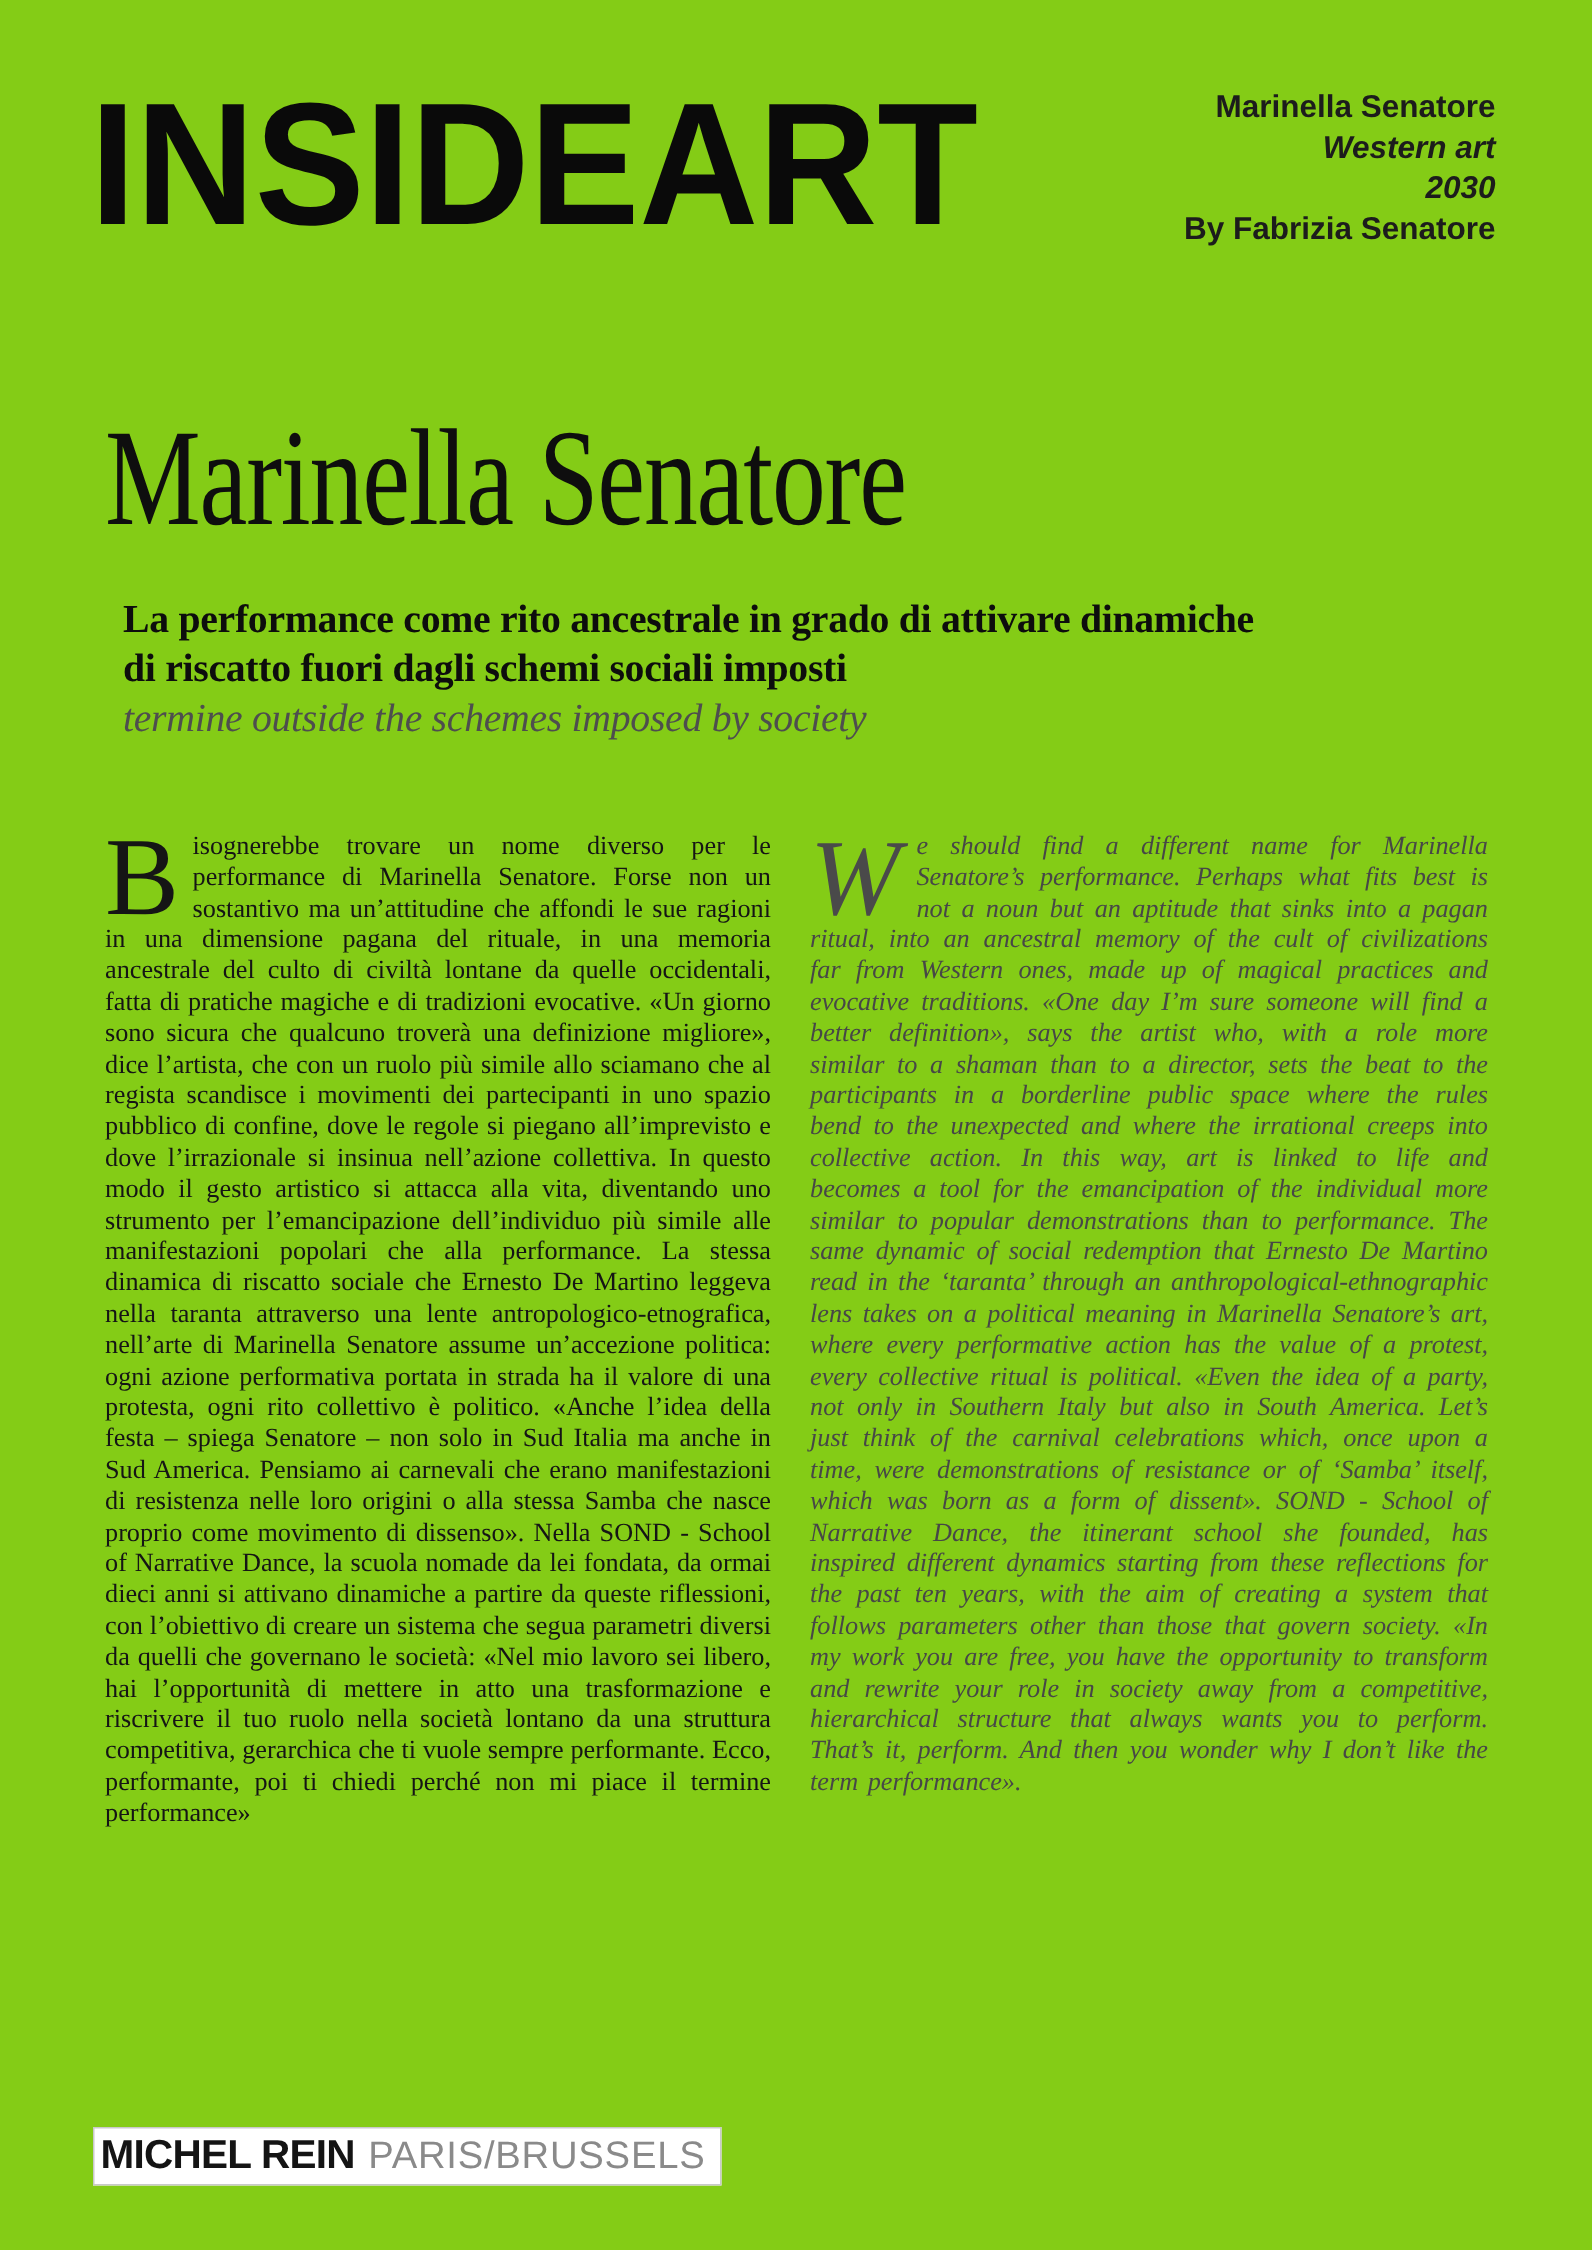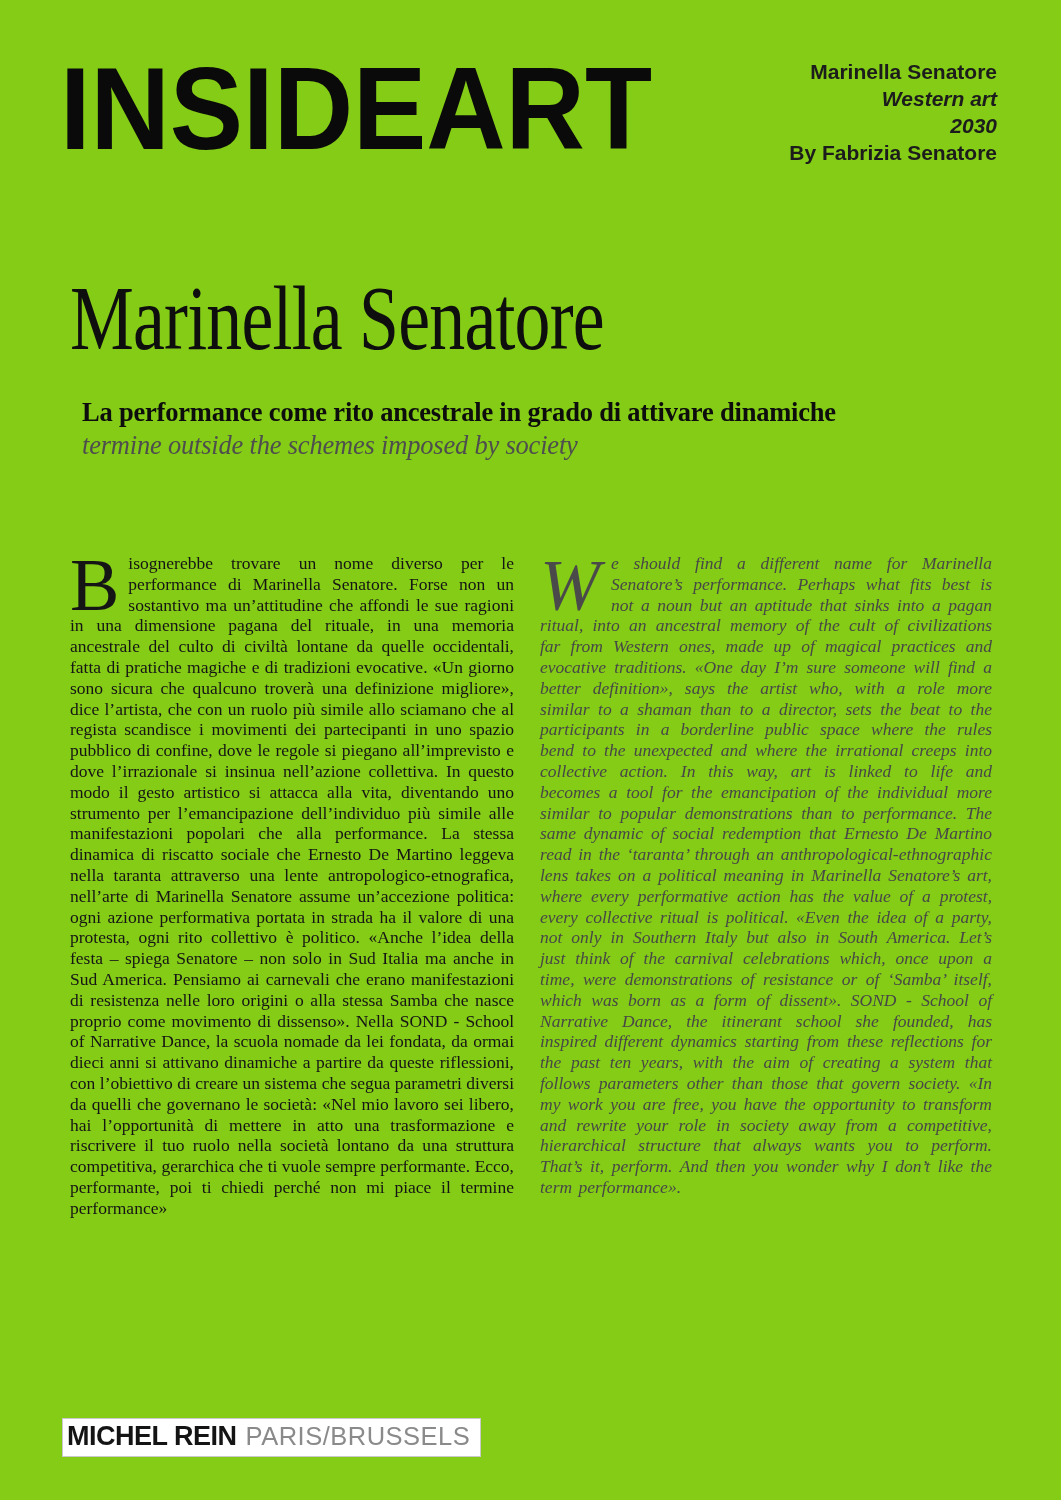--- a/index.html
+++ b/index.html
@@ -147,20 +147,21 @@
     <div class="it">2030</div>
     <div>By Fabrizia Senatore</div>
   </div>
 
   <h1 class="title" style="margin:0;">
     <span class="title-inner">Marinella Senatore</span>
   </h1>
 
   <div class="subtitle">
     <div class="bold-line">La performance come rito ancestrale in grado di attivare dinamiche</div>
+    <div class="bold-line">di riscatto fuori dagli schemi sociali imposti</div>
     <div class="ital-line">termine outside the schemes imposed by society</div>
   </div>
 
   <div class="columns">
     <div class="col col-it">
       <span class="dropcap">B</span><span>isognerebbe trovare un nome diverso per le performance di Marinella Senatore. Forse non un sostantivo ma un’attitudine che affondi le sue ragioni in una dimensione pagana del rituale, in una memoria ancestrale del culto di civiltà lontane da quelle occidentali, fatta di pratiche magiche e di tradizioni evocative. «Un giorno sono sicura che qualcuno troverà una definizione migliore», dice l’artista, che con un ruolo più simile allo sciamano che al regista scandisce i movimenti dei partecipanti in uno spazio pubblico di confine, dove le regole si piegano all’imprevisto e dove l’irrazionale si insinua nell’azione collettiva. In questo modo il gesto artistico si attacca alla vita, diventando uno strumento per l’emancipazione dell’individuo più simile alle manifestazioni popolari che alla performance. La stessa dinamica di riscatto sociale che Ernesto De Martino leggeva nella taranta attraverso una lente antropologico-etnografica, nell’arte di Marinella Senatore assume un’accezione politica: ogni azione performativa portata in strada ha il valore di una protesta, ogni rito collettivo è politico. «Anche l’idea della festa – spiega Senatore – non solo in Sud Italia ma anche in Sud America. Pensiamo ai carnevali che erano manifestazioni di resistenza nelle loro origini o alla stessa Samba che nasce proprio come movimento di dissenso». Nella SOND - School of Narrative Dance, la scuola nomade da lei fondata, da ormai dieci anni si attivano dinamiche a partire da queste riflessioni, con l’obiettivo di creare un sistema che segua parametri diversi da quelli che governano le società: «Nel mio lavoro sei libero, hai l’opportunità di mettere in atto una trasformazione e riscrivere il tuo ruolo nella società lontano da una struttura competitiva, gerarchica che ti vuole sempre performante. Ecco, performante, poi ti chiedi perché non mi piace il termine performance»</span>
     </div>
     <div class="col col-en">
       <span class="dropcap">W</span><span>e should find a different name for Marinella Senatore’s performance. Perhaps what fits best is not a noun but an aptitude that sinks into a pagan ritual, into an ancestral memory of the cult of civilizations far from Western ones, made up of magical practices and evocative traditions. «One day I’m sure someone will find a better definition», says the artist who, with a role more similar to a shaman than to a director, sets the beat to the participants in a borderline public space where the rules bend to the unexpected and where the irrational creeps into collective action. In this way, art is linked to life and becomes a tool for the emancipation of the individual more similar to popular demonstrations than to performance. The same dynamic of social redemption that Ernesto De Martino read in the ‘taranta’ through an anthropological-ethnographic lens takes on a political meaning in Marinella Senatore’s art, where every performative action has the value of a protest, every collective ritual is political. «Even the idea of a party, not only in Southern Italy but also in South America. Let’s just think of the carnival celebrations which, once upon a time, were demonstrations of resistance or of ‘Samba’ itself, which was born as a form of dissent». SOND - School of Narrative Dance, the itinerant school she founded, has inspired different dynamics starting from these reflections for the past ten years, with the aim of creating a system that follows parameters other than those that govern society. «In my work you are free, you have the opportunity to transform and rewrite your role in society away from a competitive, hierarchical structure that always wants you to perform. That’s it, perform. And then you wonder why I don’t like the term performance».</span>
     </div>

